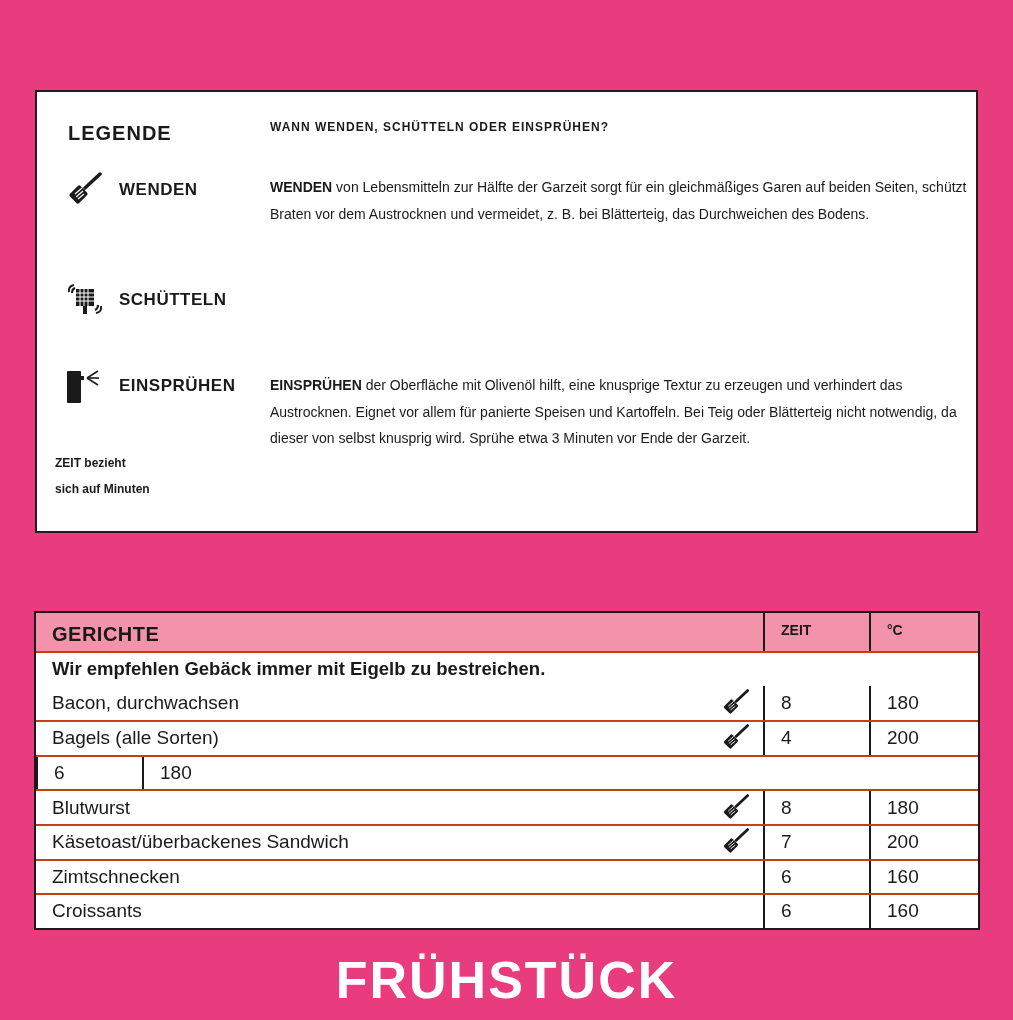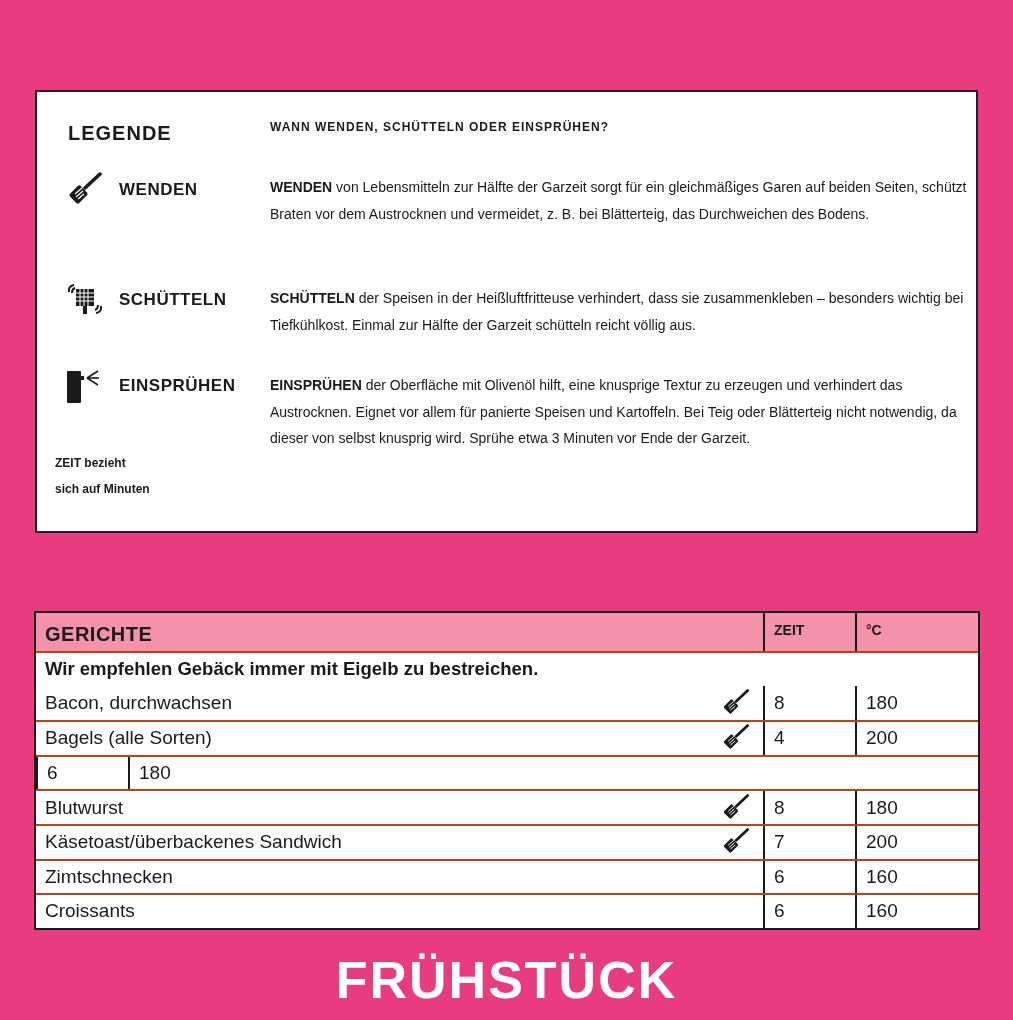--- a/index.html
+++ b/index.html
@@ -25,23 +25,23 @@
     position:absolute; left:233px; width:700px; font-size:14px; line-height:26.5px;
   }
   .para b { font-weight:bold; }
 
   .table {
     position:absolute; left:34px; top:611px; width:946px;
     border:2px solid #1a1a1a; box-sizing:border-box; background:#fff;
   }
   .row { display:flex; border-top:2px solid #c2410c; height:34.6px; box-sizing:border-box; }
   .row:first-child { border-top:none; }
-  .cell { display:flex; align-items:center; padding-left:9px; font-size:19px; box-sizing:border-box; }
+  .cell { display:flex; align-items:center; padding-left:16px; font-size:19px; box-sizing:border-box; }
   .c1 { width:727px; justify-content:space-between; padding-right:12px; }
-  .c2 { width:92px; border-left:2px solid #1a1a1a; }
+  .c2 { width:106px; border-left:2px solid #1a1a1a; }
   .c3 { flex:1; border-left:2px solid #1a1a1a; }
   .head { background:#f293ab; height:38px; }
   .head .c1 { font-size:20px; font-weight:bold; letter-spacing:0.5px; padding-top:4px; }
   .head .c2, .head .c3 { font-size:14px; font-weight:bold; align-items:flex-start; padding-top:9px; }
   .note-row .cell { font-weight:bold; font-size:18.5px; width:100%; }
   .footer-title {
     position:absolute; left:0; width:1013px; top:950px; text-align:center;
     color:#fff; font-size:52px; font-weight:bold; letter-spacing:2px;
   }
 </style>
@@ -101,21 +101,20 @@
     </span>
     <span class="lbl">EINSPRÜHEN</span>
   </div>
 
   <div class="note">
     <div>ZEIT bezieht</div>
     <div>sich auf Minuten</div>
   </div>
 
   <div class="para" style="top:82px"><b>WENDEN</b><span> von Lebensmitteln zur Hälfte der Garzeit sorgt für ein gleichmäßiges Garen auf beiden Seiten, schützt Braten vor dem Austrocknen und vermeidet, z. B. bei Blätterteig, das Durchweichen des Bodens.</span></div>
-  <div class="para" style="top:193px"><b>SCHÜTTELN</b><span> der Speisen in der Heißluftfritteuse verhindert, dass sie zusammenkleben – besonders wichtig bei Tiefkühlkost. Einmal zur Hälfte der Garzeit schütteln reicht völlig aus.</span></div>
   <div class="para" style="top:280px"><b>EINSPRÜHEN</b><span> der Oberfläche mit Olivenöl hilft, eine knusprige Textur zu erzeugen und verhindert das Austrocknen. Eignet vor allem für panierte Speisen und Kartoffeln. Bei Teig oder Blätterteig nicht notwendig, da dieser von selbst knusprig wird. Sprühe etwa 3 Minuten vor Ende der Garzeit.</span></div>
 </div>
 
 <div class="table">
   <div class="row head">
     <div class="cell c1">GERICHTE</div>
     <div class="cell c2">ZEIT</div>
     <div class="cell c3">°C</div>
   </div>
   <div class="row note-row">

